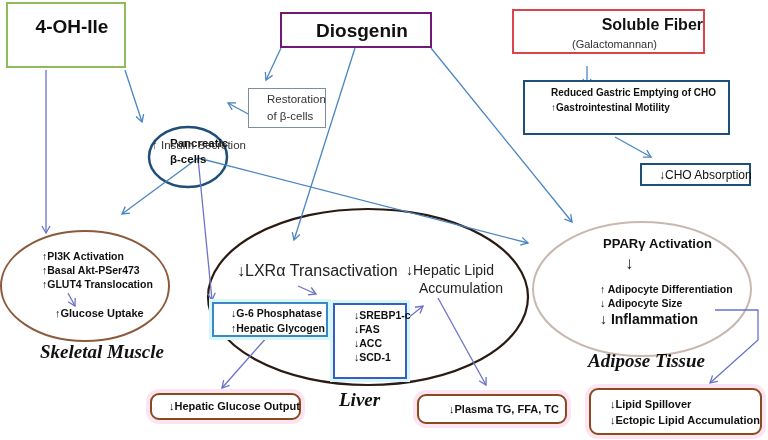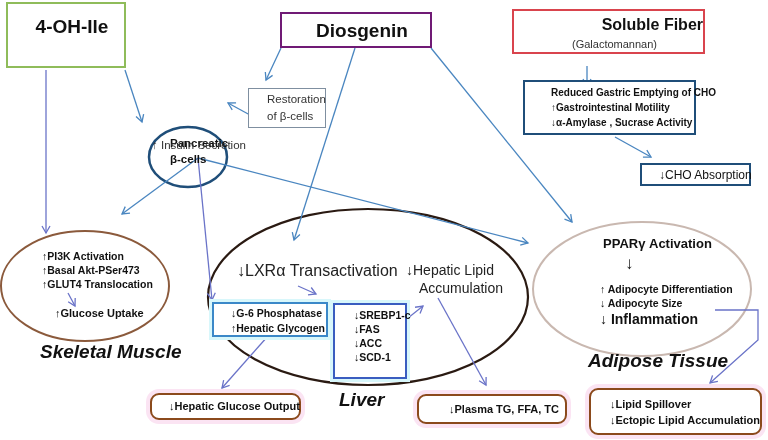--- a/index.html
+++ b/index.html
@@ -5,21 +5,21 @@
   html, body { margin:0; padding:0; background:#ffffff; }
   body { width:768px; height:440px; position:relative; overflow:hidden;
          font-family:"Liberation Sans", sans-serif; color:#111; }
   .abs { position:absolute;padding-left:12px; }
   .box { position:absolute; box-sizing:border-box; background:#fff; }
   .pinkglow { box-shadow: 0 0 0 4px #fbe4f3; border-radius: 9px; }
   .cyanglow { box-shadow: 0 0 0 3px #d8f7fb; }
   .b { font-weight:bold; }
   .line { white-space:nowrap; }
   svg#arrows { position:absolute; left:0; top:0; }
-  .ital { font-style:italic; font-weight:bold; }
+  .ital { font-style:italic; font-weight:bold;font-family:Liberation Serif, serif; }
 </style>
 </head>
 <body>
 
 <svg id="arrows" width="768" height="440">
   <defs>
     <marker id="ah" markerWidth="10" markerHeight="10" refX="8" refY="5" orient="auto" markerUnits="userSpaceOnUse">
       <path d="M1,1 L8,5 L1,9" fill="none" stroke="#4a86c0" stroke-width="1.3"></path>
     </marker>
     <marker id="ahp" markerWidth="10" markerHeight="10" refX="8" refY="5" orient="auto" markerUnits="userSpaceOnUse">
@@ -73,24 +73,23 @@
 <div class="abs b" style="left:158px;top:137px;font-size:11.5px;">Pancreatic</div>
 <div class="abs b" style="left:158px;top:153px;font-size:11.5px;">β-cells</div>
 
 <div class="box" style="left:248px;top:88px;width:78px;height:40px;border:1px solid #7f8fa0;">
   <div class="abs" style="left:6px;top:4px;font-size:11.5px;color:#333;">Restoration</div>
   <div class="abs" style="left:6px;top:21px;font-size:11.5px;color:#333;">of β-cells</div>
 </div>
 
 <div class="abs line" style="left: 140px; top: 139px; font-size: 11.5px; color: rgb(51, 51, 51); transform: none;">↑ Insulin Secretion</div>
 
-<div class="box" style="left:523px;top:80px;width:173px;height:55px;border:2px solid #1f4e79;">
+<div class="box" style="left:523px;top:80px;width:207px;height:55px;border:2px solid #1f4e79;">
   <div class="abs b line" style="left:14px;top:5px;font-size:10px;">Reduced Gastric Emptying of CHO</div>
   <div class="abs b line" style="left:14px;top:20px;font-size:10px;">↑Gastrointestinal Motility</div>
-  <div class="abs b line" style="left:14px;top:35px;font-size:10px;">↓α-Amylase , Sucrase Activity</div>
 </div>
 
 <div class="box" style="left:640px;top:163px;width:111px;height:23px;border:2px solid #1f4e79;">
   <div class="abs line" style="left:5px;top:3px;font-size:12px;">↓CHO Absorption</div>
 </div>
 
 <div class="abs b line" style="left:30px;top:250px;font-size:10.5px;">↑PI3K Activation</div>
 <div class="abs b line" style="left:30px;top:264px;font-size:10.5px;">↑Basal Akt-PSer473</div>
 <div class="abs b line" style="left:30px;top:278px;font-size:10.5px;">↑GLUT4 Translocation</div>
 <div class="abs b line" style="left:43px;top:307px;font-size:11px;">↑Glucose Uptake</div>

